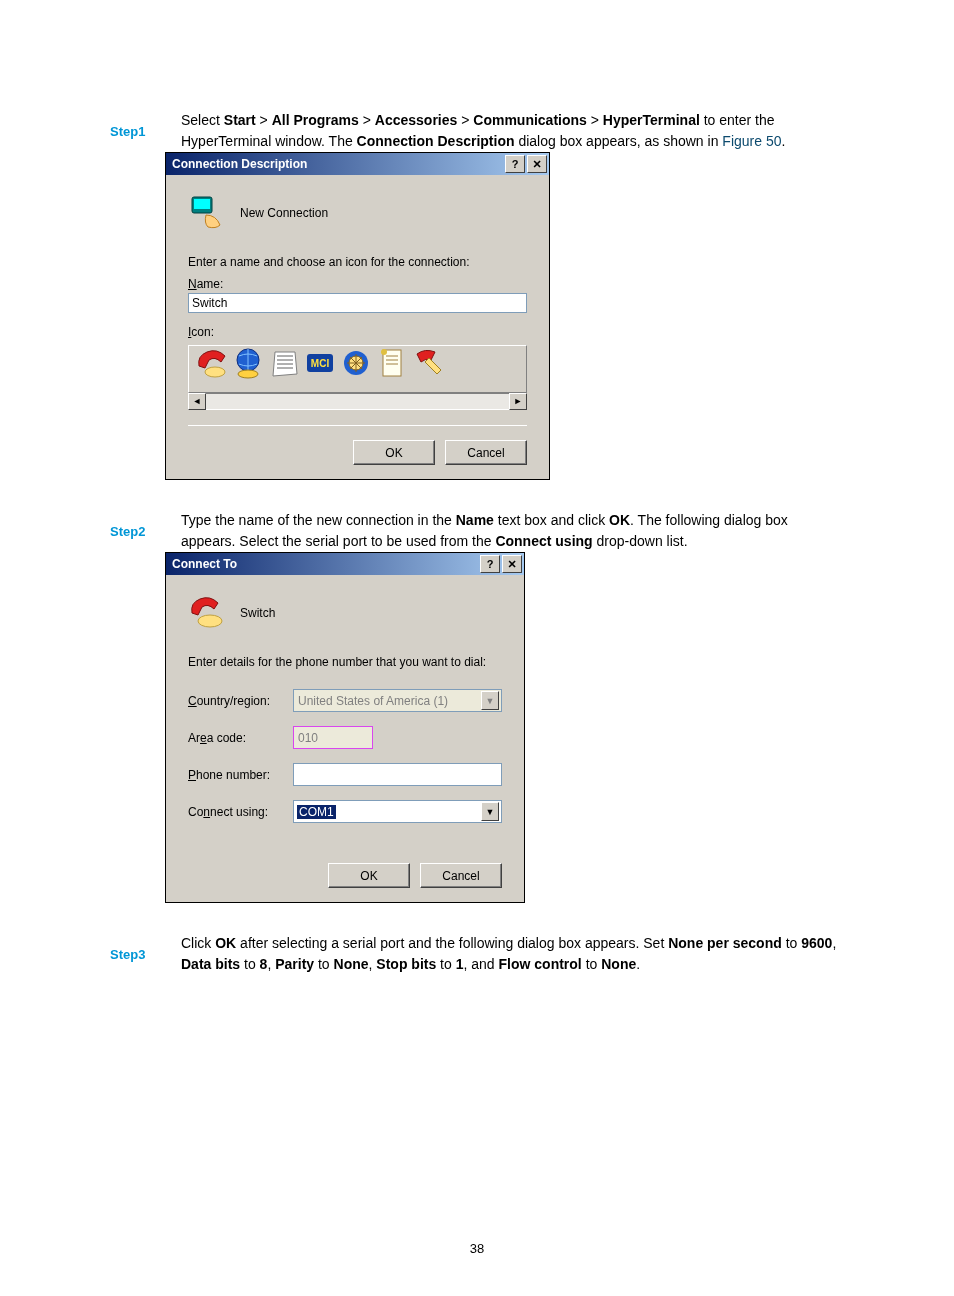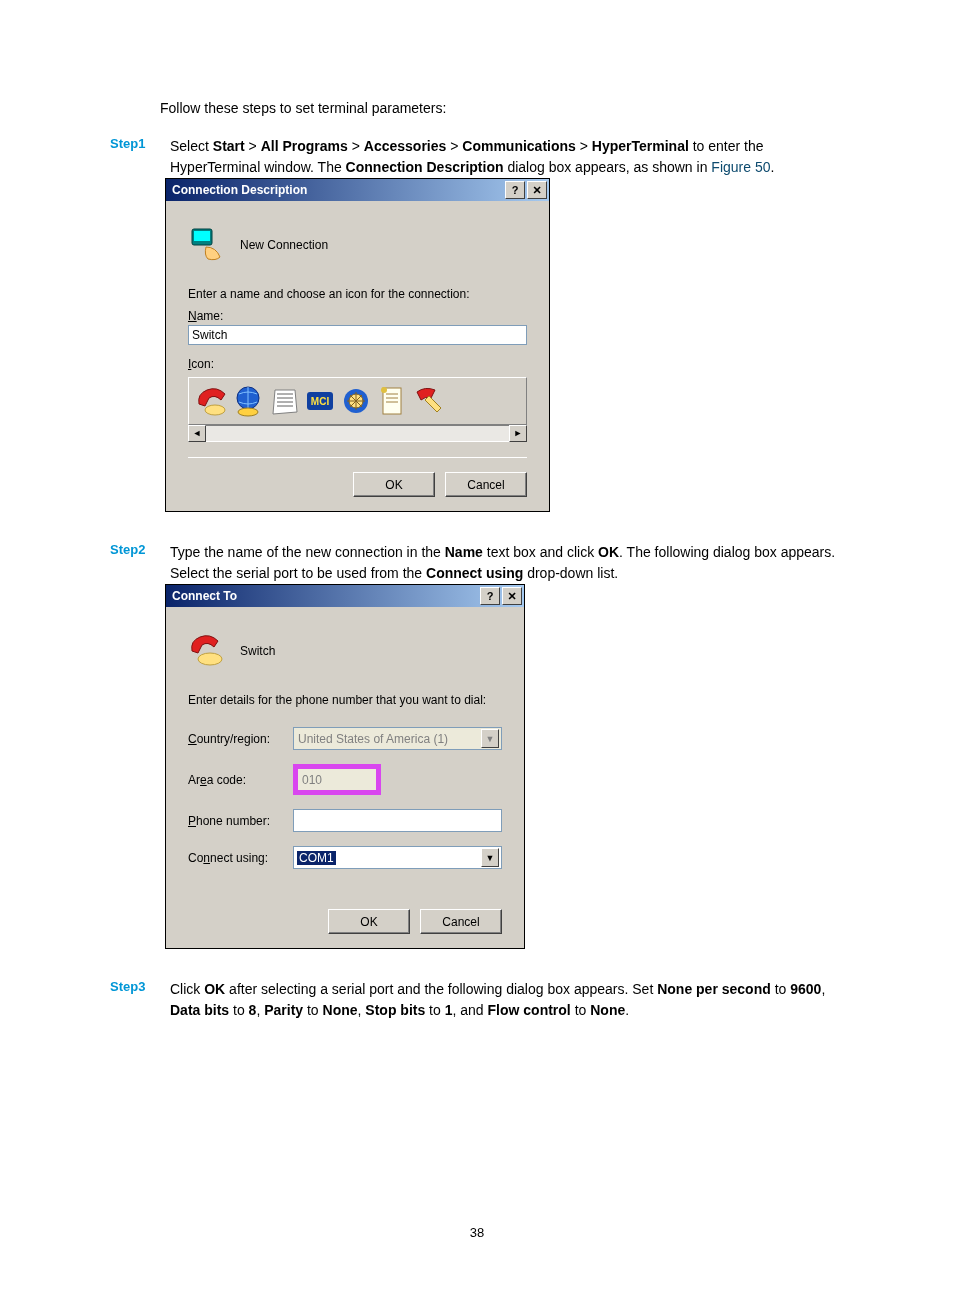--- a/index.html
+++ b/index.html
@@ -15,22 +15,22 @@
     position: relative;
     padding: 100px 110px 50px 110px;
     box-sizing: border-box;
   }
   .intro {
     margin-left: 50px;
     margin-bottom: 20px;
   }
   .step-row {
     display: flex;
-    align-items: flex-start;
-    gap: 15px;
+    align-items: center;
+    gap: 26px;
     margin-top: 10px;
   }
   .step-label {
     color: #0096d6;
     font-weight: bold;
     font-size: 13px;
     width: 45px;
     flex-shrink: 0;
   }
   .step-body {
@@ -65,21 +65,21 @@
     width: 18px; height: 16px;
     background: #d4d0c8;
     border: 1px solid #fff;
     border-right-color: #404040;
     border-bottom-color: #404040;
     margin-left: 2px;
     display: flex; align-items: center; justify-content: center;
     font-weight: bold; color: #000; font-size: 11px;
   }
   .dlg-body {
-    padding: 24px 22px 14px 22px;
+    padding: 18px 22px 14px 22px;
   }
   .hdr-row {
     display: flex; align-items: center; gap: 12px;
     margin-bottom: 22px;
   }
   .big-icon {
     width: 40px; height: 40px;
     display: flex; align-items: center; justify-content: center;
   }
   .field-label { margin-top: 8px; }
@@ -93,21 +93,21 @@
     box-sizing: border-box;
     font-family: Tahoma, Arial, sans-serif;
     font-size: 12px;
     margin-top: 2px;
   }
   .icon-strip-wrap { margin-top: 6px; }
   .icon-strip {
     height: 46px;
     border: 1px solid #fff;
     border-right-color: #808080; border-bottom-color: #808080;
-    display: flex; align-items: center; gap: 2px;
+    display: flex; gap: 2px;
     padding: 0 6px;
     overflow: hidden;
     position: relative;
   }
   .hscroll {
     height: 16px;
     background: #d4d0c8;
     display: flex;
     align-items: center;
   }
@@ -152,40 +152,39 @@
   .select.disabled { color:#808080; background:#eceada; }
   .sel-arrow {
     width:16px; height:17px; margin-left:auto;
     background:#d4d0c8;
     border:1px solid #fff; border-right-color:#404040; border-bottom-color:#404040;
     display:flex; align-items:center; justify-content:center; font-size:9px;
   }
   .sel-arrow.disabled { color:#808080; }
   .sel-selected { background:#0a246a; color:#fff; padding:0 2px; margin:-1px; margin-right:auto;}
   .input-dis {
-    height:21px; border:5px solid #d946ef; background:#eceada; color:#808080;
+    height:21px; border:1px solid #d946ef; background:#eceada; color:#808080;
     padding:0 4px; display:flex; align-items:center; font-size:12px;
   }
   .input-en {
     height:21px; border:1px solid #7f9db9; background:#fff;
     padding:0 4px; display:flex; align-items:center; font-size:12px;
   }
   .ref-link { color:#0c4a6e; }
   b { font-weight: bold; }
   .page-num {
-    position: absolute; bottom: 56px; left:0; right:0;
+    position: absolute; bottom: 40px; left:0; right:0;
     text-align:center; font-size:13px;
   }
 </style>
 </head>
 <body>
 
 <div class="page">
 
-  <div class="intro">Follow these steps to set terminal parameters:</div>
 
   <div class="step-row">
     <div class="step-label">Step1</div>
     <div class="step-body">
       <span>Select </span><b>Start</b><span> &gt; </span>
       <b>All Programs</b><span> &gt; </span>
       <b>Accessories</b><span> &gt; </span>
       <b>Communications</b><span> &gt; </span>
       <b>HyperTerminal</b><span> to enter the HyperTerminal window. The </span>
       <b>Connection Description</b><span> dialog box appears, as shown in </span>

